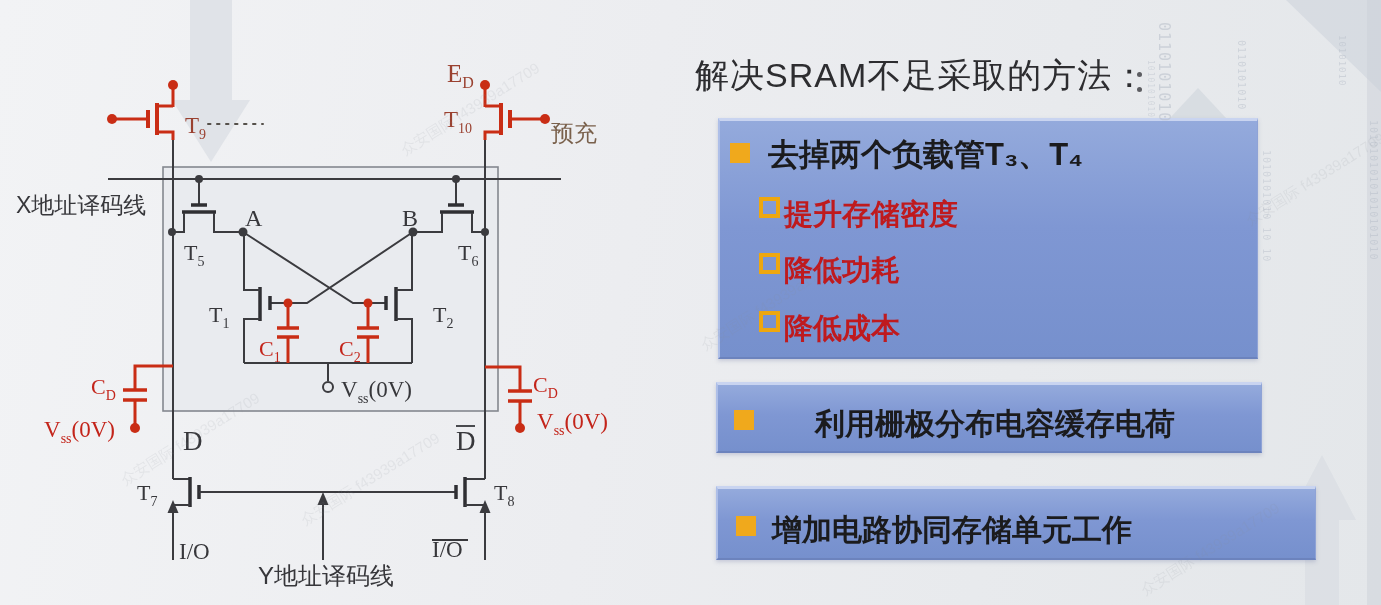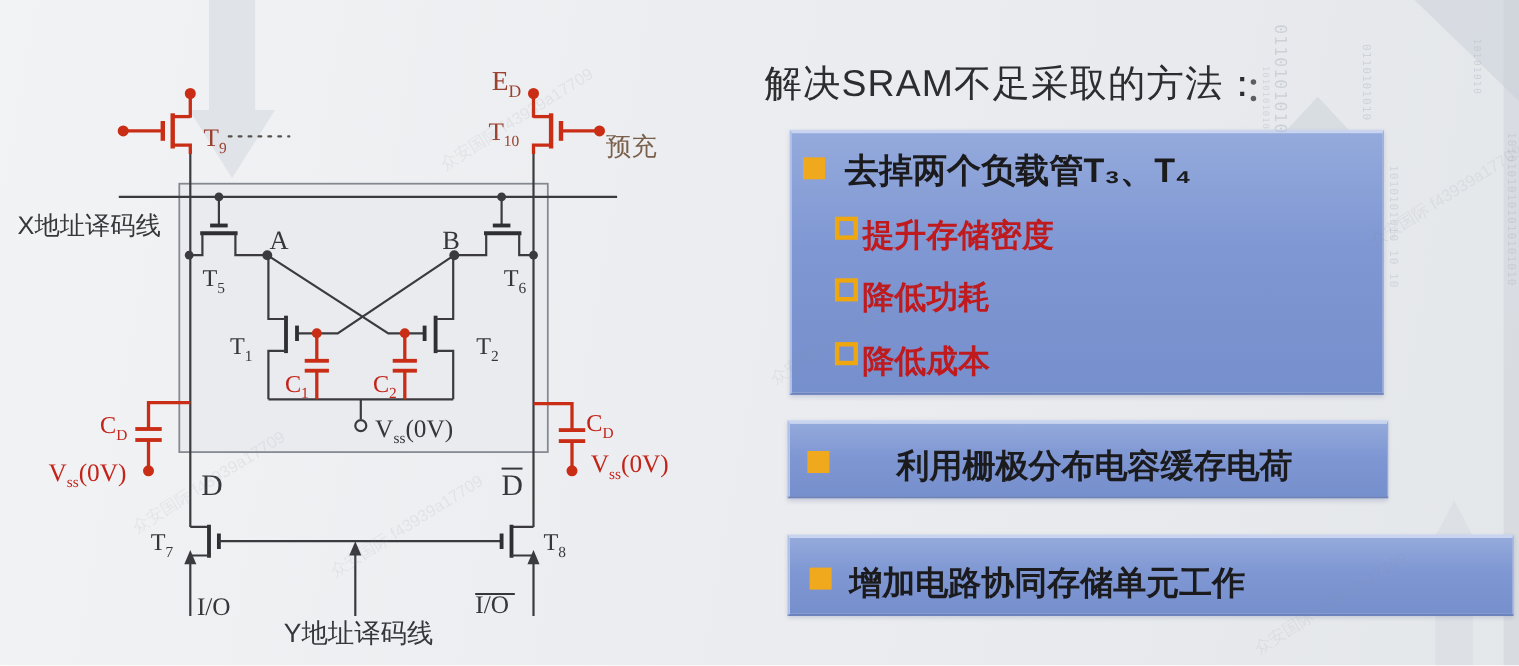--- a/index.html
+++ b/index.html
@@ -20,21 +20,21 @@
     transform:rotate(-32deg);white-space:nowrap;text-align:center;user-select:none;}
   .dot-artifact{position:absolute;width:5px;height:5px;border-radius:50%;background:#3a3a3e;opacity:.8;}
   
   #slide-title{position:absolute;left:695px;top:53px;font-size:34px;font-weight:500;
     color:#2d2d30;letter-spacing:1px;}
   .panel{position:absolute;background:linear-gradient(180deg,#94aadc 0%,#7f97d3 45%,#7690cd 100%);
     border-top:3px solid #c9d4f0;border-left:2px solid #aebfe8;border-right:1px solid #8fa3d6;
     border-bottom:2px solid #6c83bd;box-shadow:0 2px 4px rgba(90,105,150,.25);box-sizing:border-box;}
   #panel-1{left:718px;top:118px;width:540px;height:241px;}
   #panel-2{left:716px;top:382px;width:546px;height:71px;}
-  #panel-3{left:716px;top:486px;width:660px;height:74px;}
+  #panel-3{left:716px;top:486px;width:600px;height:74px;}
   .p-item{position:absolute;font-weight:700;white-space:nowrap;}
   .p-item.dark{color:#1b1b1d;font-size:31px;}
   .p-item.red{color:#bf1a1e;font-size:29px;font-family:Liberation Mono, monospace;}
   .bullet-filled{position:absolute;width:20px;height:20px;background:#f0a91c;}
   .bullet-hollow{position:absolute;width:13px;height:13px;border:4px solid #eea70f;background:transparent;}
   
   #circuit-svg{position:absolute;left:0;top:0;}
 </style>
 </head>
 <body>

